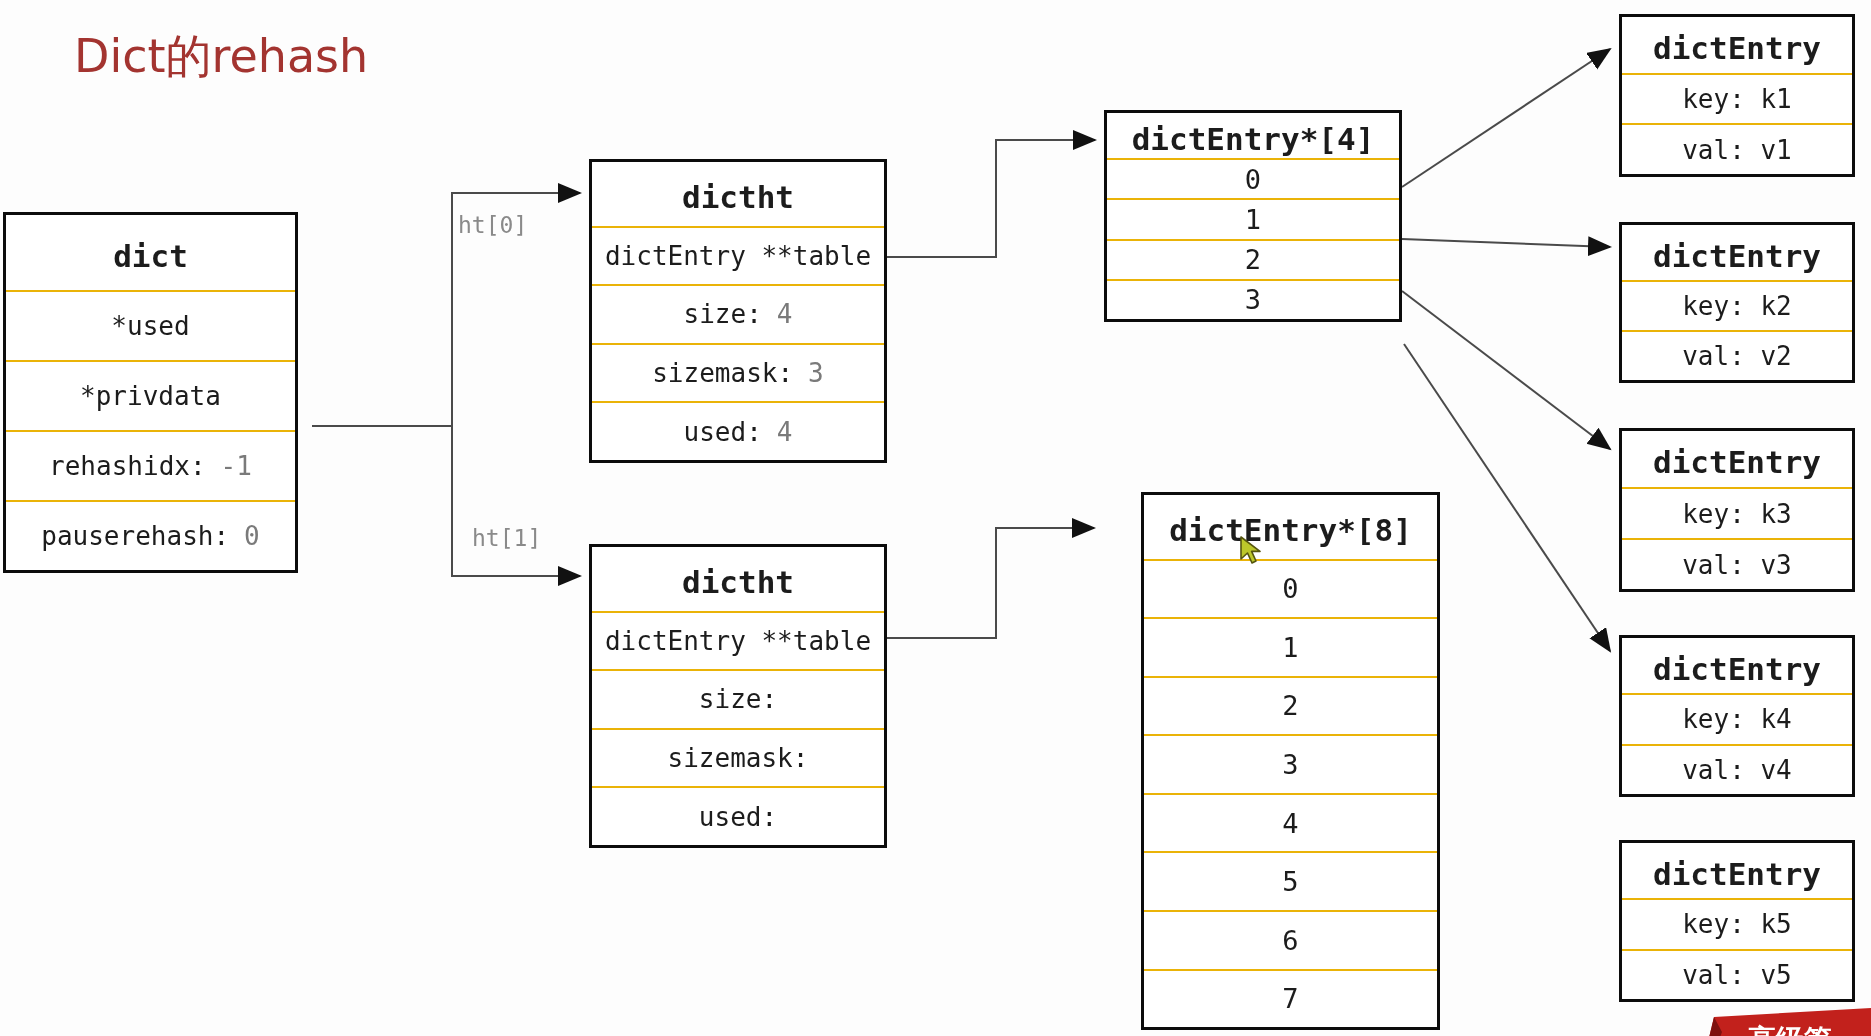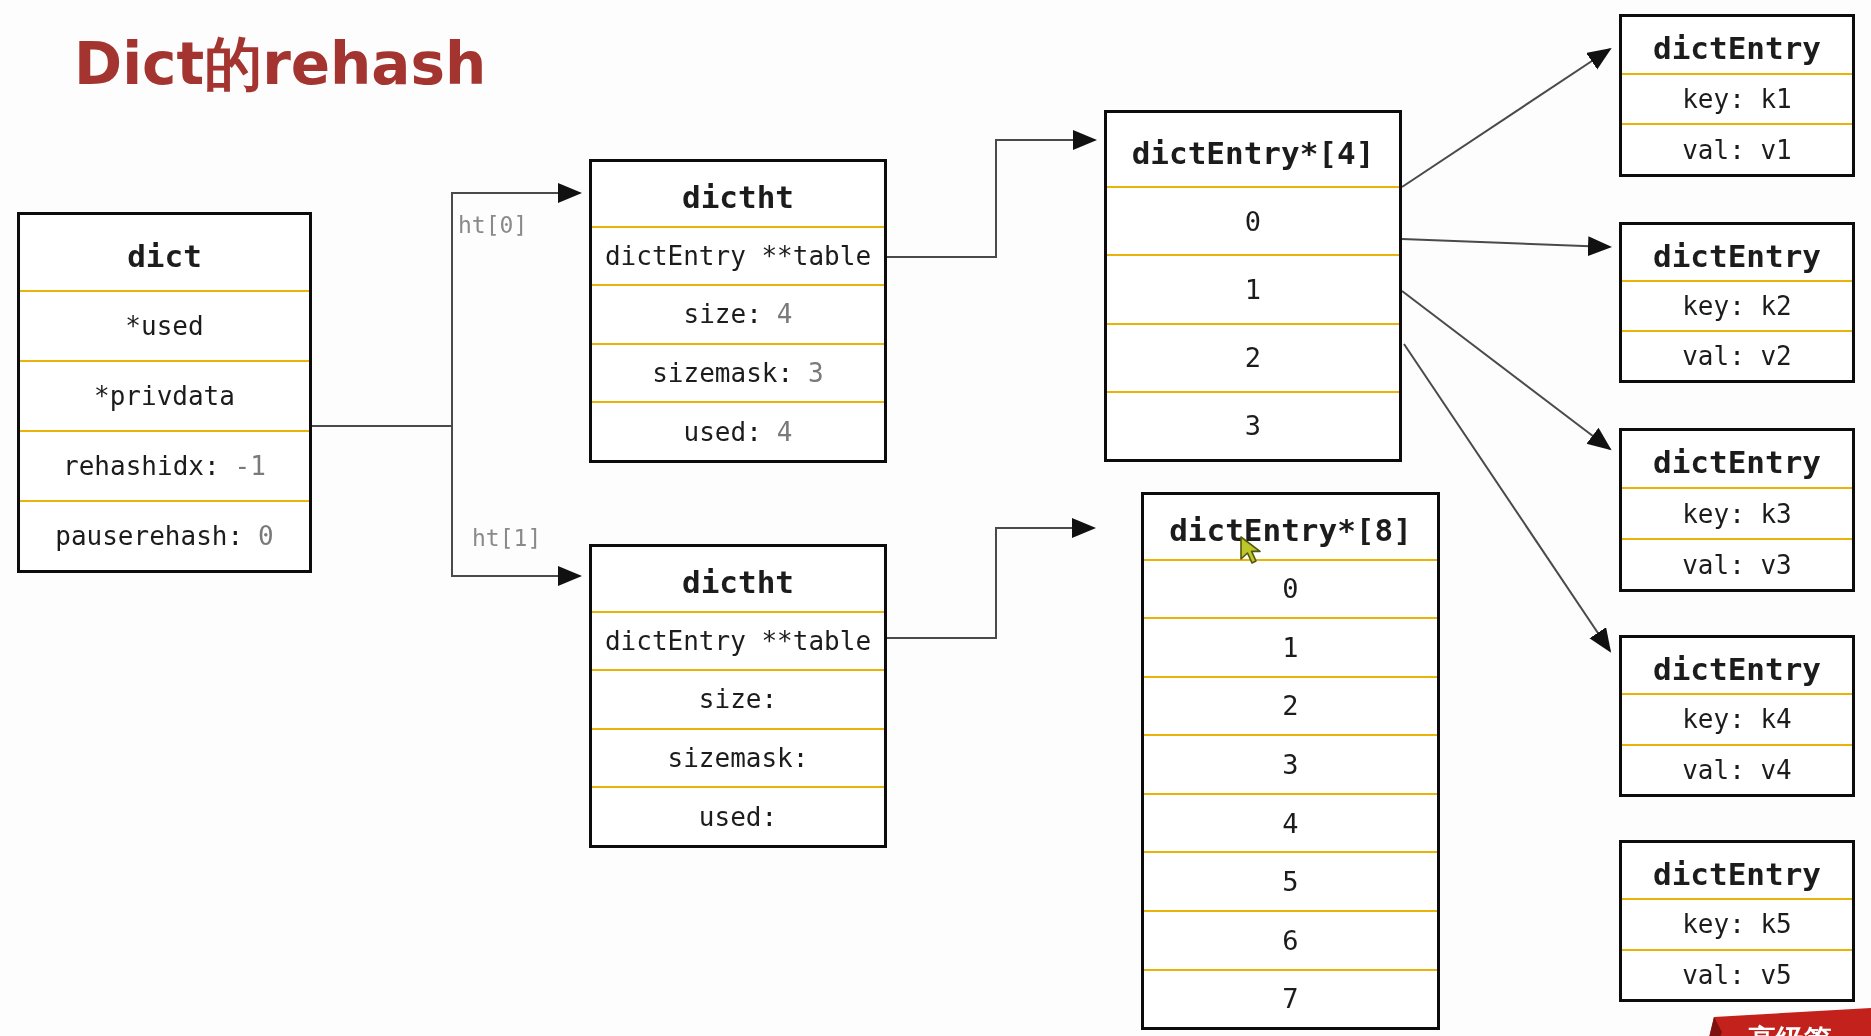--- a/index.html
+++ b/index.html
@@ -4,21 +4,21 @@
 <style>
   html,body { margin:0; padding:0; background:#ffffff; }
   #canvas {
     position:relative; width:1871px; height:1036px;
     background:#fdfdfd; overflow:hidden;
     font-family:"DejaVu Sans Mono", monospace;
   }
   .page-title {
     position:absolute; left:74px; top:26px;
     font-family:"DejaVu Sans", sans-serif;
-    font-size:58px; font-weight:700; color:#a33430; letter-spacing:0px;text-align:right;
+    font-size:46px; font-weight:400; color:#a33430; letter-spacing:0px;text-align:right;
   }
   .struct {
     position:absolute; display:flex; flex-direction:column;
     border:3px solid #0c0c0c; background:#ffffff; box-sizing:border-box;
   }
   .seg {
     flex:1; display:flex; align-items:center; justify-content:center;
     font-size:26px; color:#1c1c1c; border-top:2px solid #eab308;
     white-space:pre; line-height:1;
   }
@@ -55,21 +55,21 @@
       <path d="M452,426 L452,576 L580,576" marker-end="url(#ah)"></path>
       <path d="M885,257 L996,257 L996,140 L1095,140" marker-end="url(#ah)"></path>
       <path d="M885,638 L996,638 L996,528 L1094,528" marker-end="url(#ah)"></path>
       <path d="M1402,187 L1610,49" marker-end="url(#ah)"></path>
       <path d="M1402,239 L1610,247" marker-end="url(#ah)"></path>
       <path d="M1402,291 L1610,449" marker-end="url(#ah)"></path>
       <path d="M1404,344 L1610,651" marker-end="url(#ah)"></path>
     </g>
   </svg>
 
-  <div class="struct" style="left:17px; top:212px; width:295px; height:361px;">
+  <div class="struct" style="left:3px; top:212px; width:295px; height:361px;">
     <div class="seg hdr">dict</div>
     <div class="seg"><span>*used</span><span class="val"></span></div>
     <div class="seg"><span>*privdata</span><span class="val"></span></div>
     <div class="seg"><span>rehashidx:</span><span class="val">-1</span></div>
     <div class="seg"><span>pauserehash:</span><span class="val">0</span></div>
   </div>
 
   <div class="ptr-label" style="left:458px; top:212px;">ht[0]</div>
   <div class="ptr-label" style="left:472px; top:525px;">ht[1]</div>
 
@@ -82,21 +82,21 @@
   </div>
 
   <div class="struct" style="left:589px; top:544px; width:298px; height:304px;">
     <div class="seg hdr">dictht</div>
     <div class="seg"><span>dictEntry **table</span><span class="val"></span></div>
     <div class="seg"><span>size:</span><span class="val"></span></div>
     <div class="seg"><span>sizemask:</span><span class="val"></span></div>
     <div class="seg"><span>used:</span><span class="val"></span></div>
   </div>
 
-  <div class="struct" style="left:1104px; top:110px; width:298px; height:352px;">
+  <div class="struct" style="left:1104px; top:110px; width:298px; height:212px;">
     <div class="seg hdr">dictEntry*[4]</div>
     <div class="seg slot">0</div>
     <div class="seg slot">1</div>
     <div class="seg slot">2</div>
     <div class="seg slot">3</div>
   </div>
 
   <div class="struct" style="left:1141px; top:492px; width:299px; height:538px;">
     <div class="seg hdr">dictEntry*[8]</div>
     <div class="seg slot">0</div>

